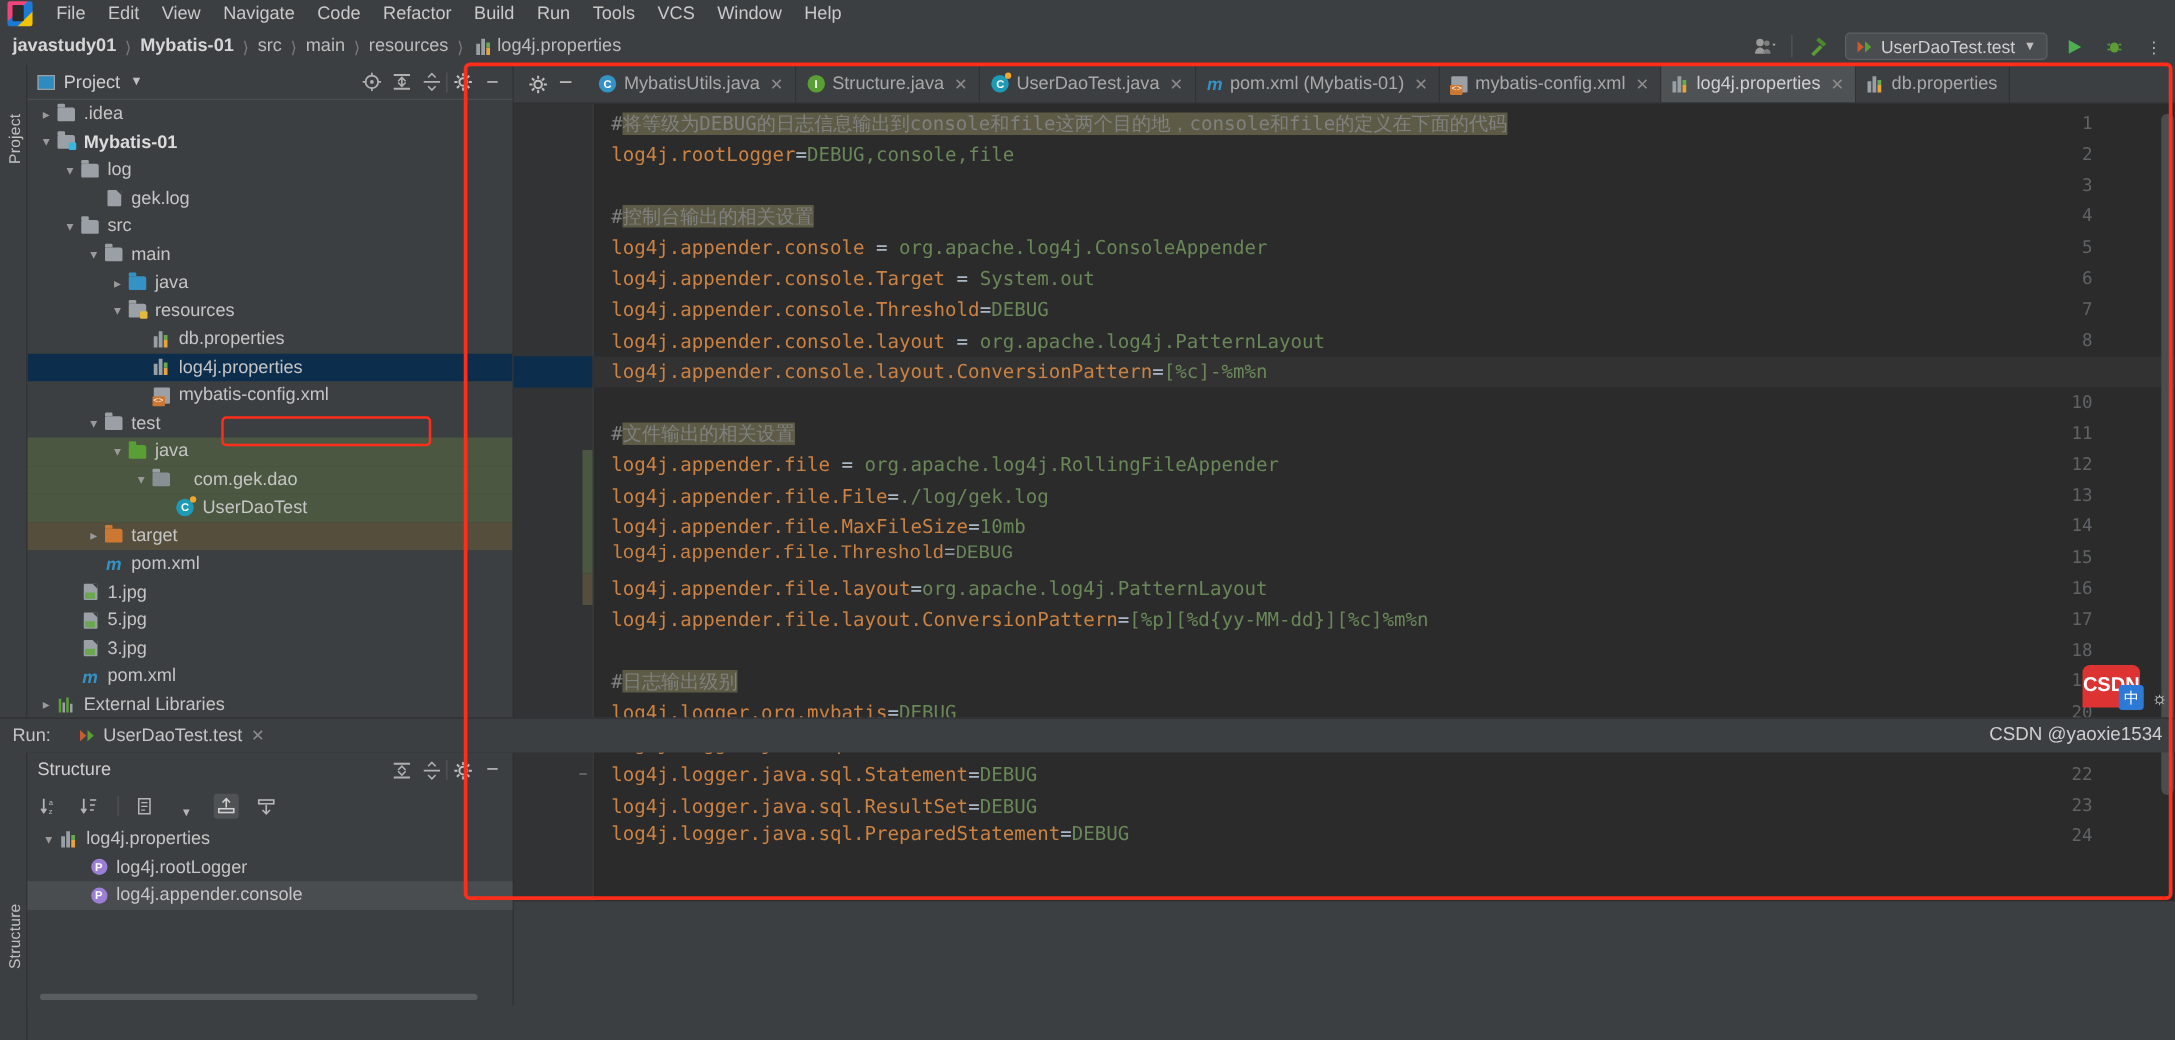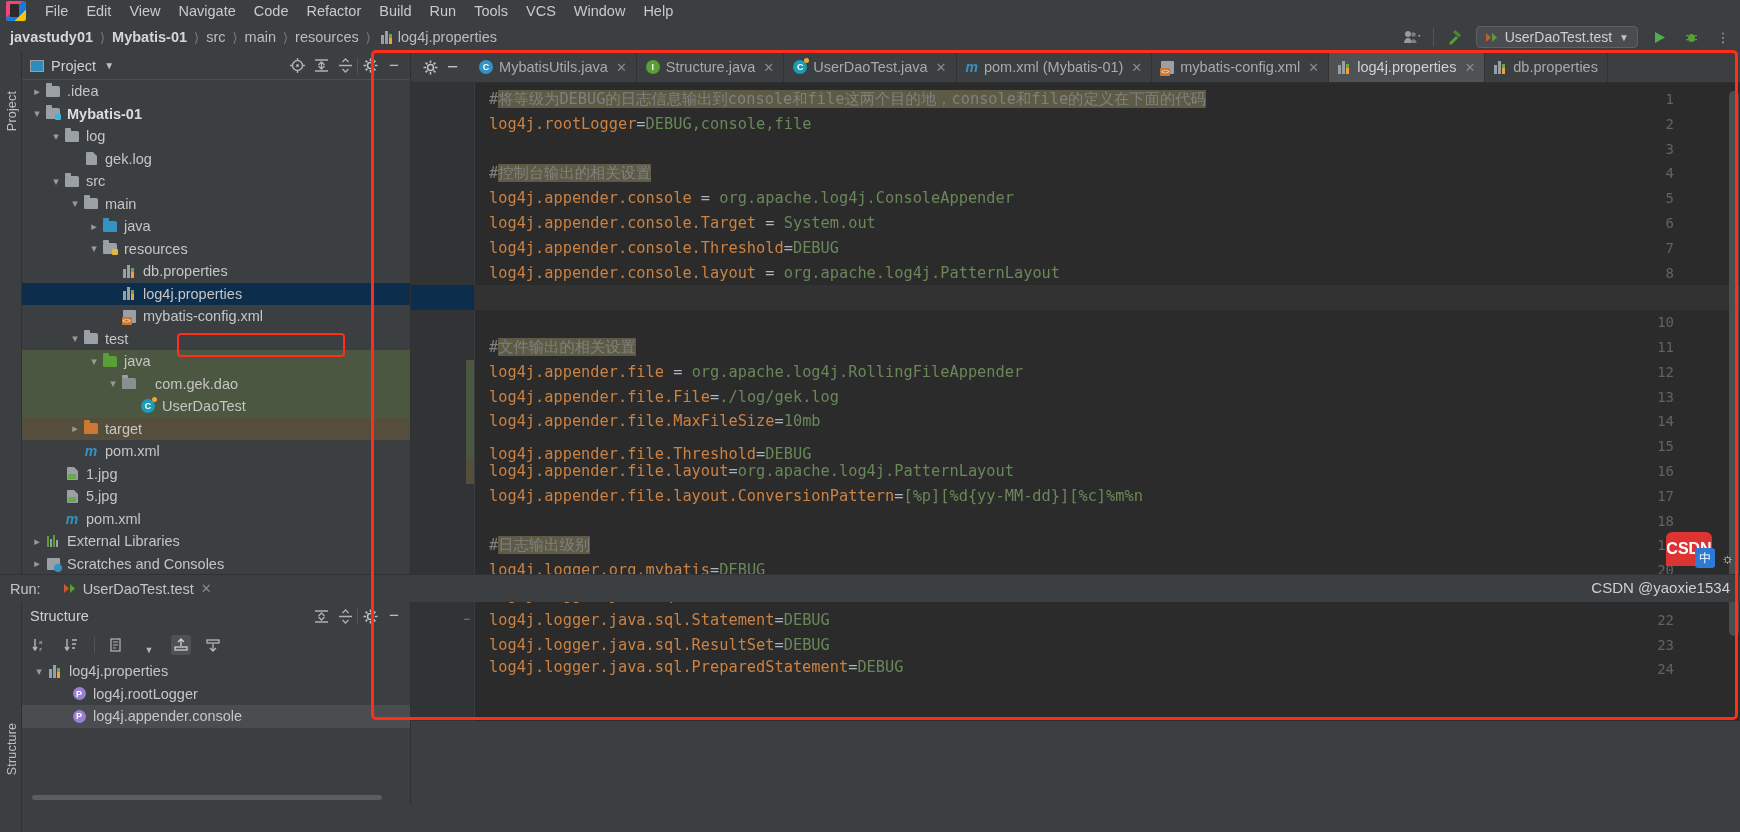--- a/index.html
+++ b/index.html
@@ -523,20 +523,30 @@
         </div>
         <div class="trow">
           <span style="width:27px;flex:none"></span>
           <span class="arrow"></span>
           <span class="fico">
             <span class="doc">
               <i class="pic"></i>
             </span>
           </span>
           <span class="lbl" style="margin-left:5px">5.jpg</span>
+        </div>
+        <div class="trow">
+          <span style="width:27px;flex:none"></span>
+          <span class="arrow"></span>
+          <span class="fico">
+            <span class="doc">
+              <i class="pic"></i>
+            </span>
+          </span>
+          <span class="lbl" style="margin-left:5px">3.jpg</span>
         </div>
         <div class="trow">
           <span style="width:27px;flex:none"></span>
           <span class="arrow"></span>
           <span class="fico">
             <span class="mico">m</span>
           </span>
           <span class="lbl" style="margin-left:5px">pom.xml</span>
         </div>
         <div class="trow">
@@ -754,26 +764,27 @@
     <div class="cur-line" style="top: 202.4px;"></div>
       <div class="codearea" id="code-area">
         <div class="cline" style="top: 4px;"><span class="cmt">#<span class="hlw">将等级为DEBUG的日志信息输出到console和file这两个目的地，console和file的定义在下面的代码</span></span></div>
         <div class="cline" style="top: 28.8px;"><span class="k">log4j.rootLogger</span><span class="eq">=</span><span class="v">DEBUG,console,file</span></div>
         <div class="cline" style="top: 53.6px;"></div>
         <div class="cline" style="top: 78.4px;"><span class="cmt">#<span class="hlw">控制台输出的相关设置</span></span></div>
         <div class="cline" style="top: 103.2px;"><span class="k">log4j.appender.console</span><span class="eq"> = </span><span class="v">org.apache.log4j.ConsoleAppender</span></div>
         <div class="cline" style="top: 128px;"><span class="k">log4j.appender.console.Target</span><span class="eq"> = </span><span class="v">System.out</span></div>
         <div class="cline" style="top: 152.8px;"><span class="k">log4j.appender.console.Threshold</span><span class="eq">=</span><span class="v">DEBUG</span></div>
         <div class="cline" style="top: 177.6px;"><span class="k">log4j.appender.console.layout</span><span class="eq"> = </span><span class="v">org.apache.log4j.PatternLayout</span></div>
+        <div class="cline" style="top: 202.4px;"><span class="k">log4j.appender.console.layout.ConversionPattern</span><span class="eq">=</span><span class="v">[%c]-%m%n</span></div>
         <div class="cline" style="top: 227.2px;"></div>
         <div class="cline" style="top: 252px;"><span class="cmt">#<span class="hlw">文件输出的相关设置</span></span></div>
         <div class="cline" style="top: 276.8px;"><span class="k">log4j.appender.file</span><span class="eq"> = </span><span class="v">org.apache.log4j.RollingFileAppender</span></div>
         <div class="cline" style="top: 301.6px;"><span class="k">log4j.appender.file.File</span><span class="eq">=</span><span class="v">./log/gek.log</span></div>
         <div class="cline" style="top: 326.4px;"><span class="k">log4j.appender.file.MaxFileSize</span><span class="eq">=</span><span class="v">10mb</span></div>
-        <div class="cline" style="top: 359px;"><span class="k">log4j.appender.file.Threshold</span><span class="eq">=</span><span class="v">DEBUG</span></div>
+        <div class="cline" style="top: 347px; font-family: Liberation Mono, monospace;"><span class="k">log4j.appender.file.Threshold</span><span class="eq">=</span><span class="v">DEBUG</span></div>
         <div class="cline" style="top: 376px;"><span class="k">log4j.appender.file.layout</span><span class="eq">=</span><span class="v">org.apache.log4j.PatternLayout</span></div>
         <div class="cline" style="top: 400.8px;"><span class="k">log4j.appender.file.layout.ConversionPattern</span><span class="eq">=</span><span class="v">[%p][%d{yy-MM-dd}][%c]%m%n</span></div>
         <div class="cline" style="top: 425.6px;"></div>
         <div class="cline" style="top: 450.4px;"><span class="cmt">#<span class="hlw">日志输出级别</span></span></div>
         <div class="cline" style="top: 475.2px;"><span class="k">log4j.logger.org.mybatis</span><span class="eq">=</span><span class="v">DEBUG</span></div>
         <div class="cline" style="top: 500px;"><span class="k">log4j.logger.java.sql</span><span class="eq">=</span><span class="v">DEBUG</span></div>
         <div class="cline" style="top: 524.8px;"><span class="k">log4j.logger.java.sql.Statement</span><span class="eq">=</span><span class="v">DEBUG</span></div>
         <div class="cline" style="top: 549.6px;"><span class="k">log4j.logger.java.sql.ResultSet</span><span class="eq">=</span><span class="v">DEBUG</span></div>
         <div class="cline" style="top: 572px;"><span class="k">log4j.logger.java.sql.PreparedStatement</span><span class="eq">=</span><span class="v">DEBUG</span></div>
       </div>

